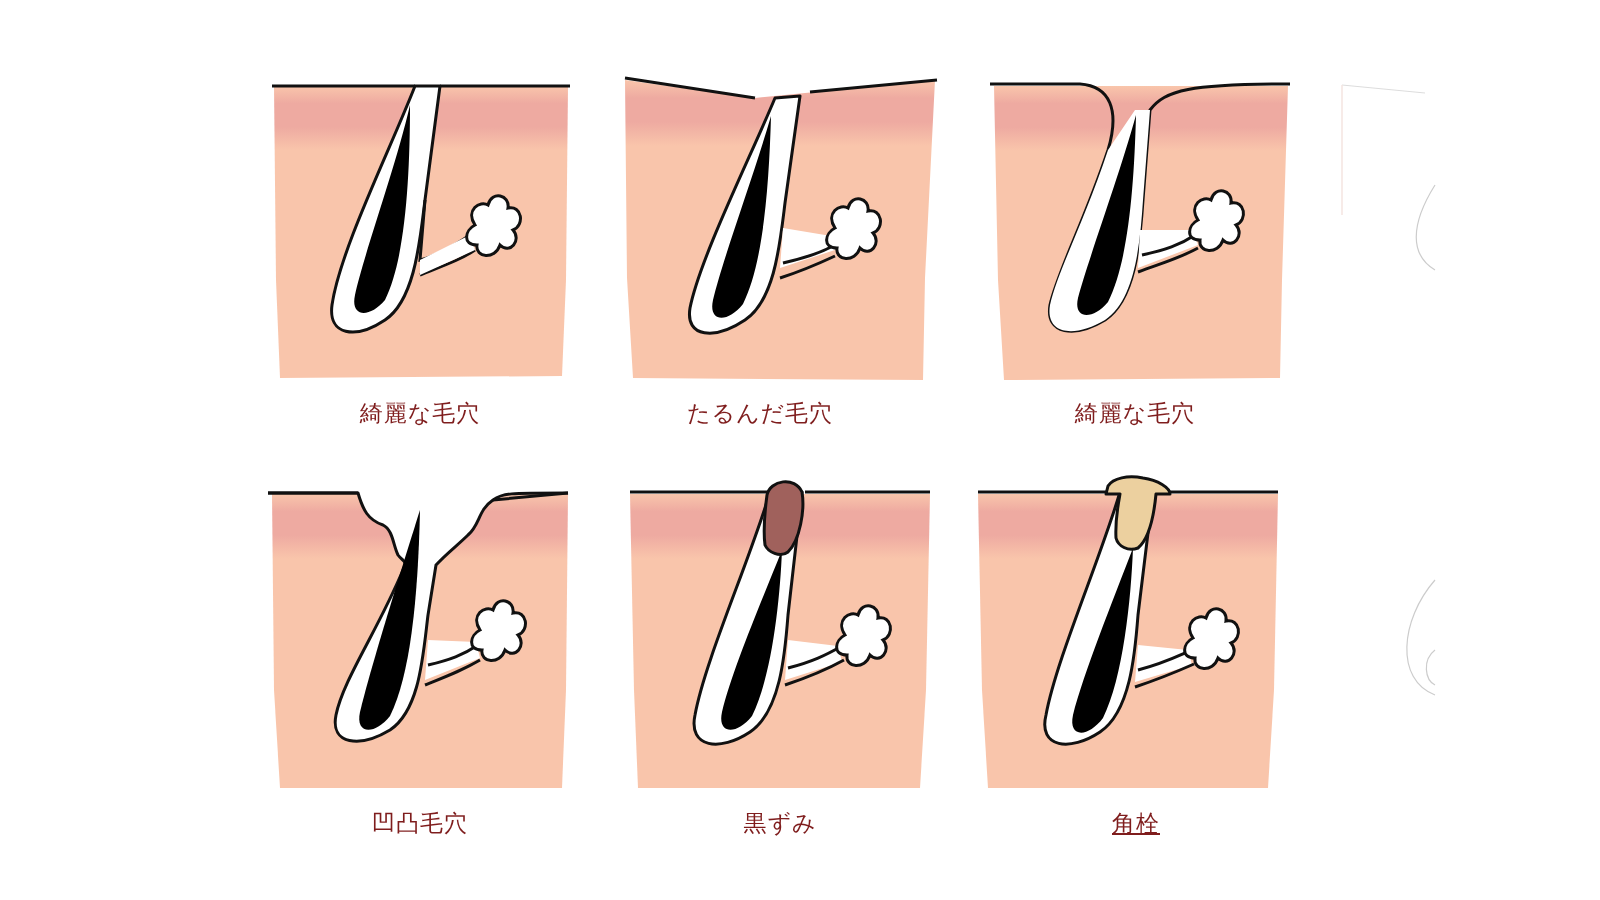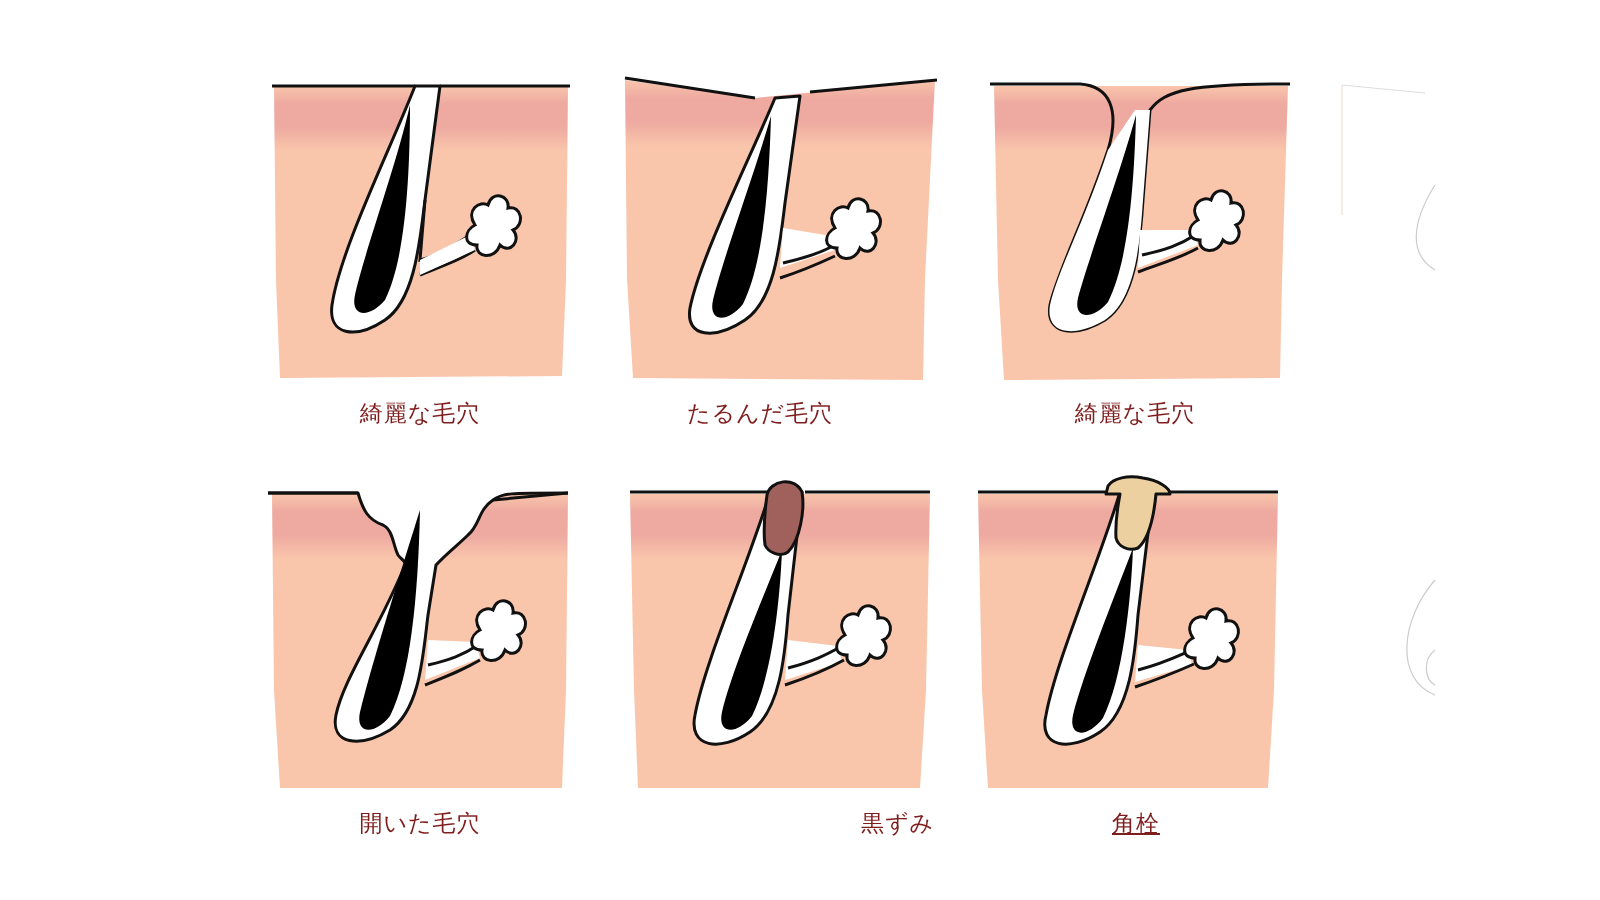--- a/index.html
+++ b/index.html
@@ -96,21 +96,21 @@
     <path d="M4 4 L300 4 L298 200 L294 298 L12 298 L6 200 Z" fill="url(#g4)"></path>
     <path d="M0 3 L90 3 C95 20 100 30 115 35 C125 40 125 55 130 65 C135 72 140 70 135 80 C110 140 75 190 68 225 C62 255 92 258 122 240 C152 220 155 165 160 125 L168 75 C180 62 190 55 200 45 C212 35 210 20 225 10 C235 3 240 3 300 3" fill="#fff" stroke="#111" stroke-width="3" stroke-linejoin="round"></path>
     <path d="M0 3 L90 3 M225 10 L300 3" stroke="#111" stroke-width="3"></path>
     <path d="M160 150 L157 190 L212 168 L208 152 Z" fill="#fff"></path>
     <path d="M160 175 C182 170 195 165 210 155" fill="none" stroke="#111" stroke-width="3"></path>
     <path d="M157 195 C182 185 195 180 212 170" fill="none" stroke="#111" stroke-width="3"></path>
     <path d="M152 20 C130 90 102 180 92 222 C87 245 107 245 122 226 C142 186 150 110 152 20 Z" fill="#000"></path>
     <path d="M212 140 C202 125 217 115 225 120 C229 105 247 110 245 123 C259 120 262 140 250 145 C259 155 247 170 237 160 C232 175 212 173 214 160 C199 160 202 145 212 140 Z" fill="#fff" stroke="#111" stroke-width="3"></path>
   </svg>
 </div>
-<div class="label" style="left:250px;top:808px;">開いた毛穴</div>
+<div class="label" style="left:250px;top:808px;">凹凸毛穴</div>
 
 <div class="panel" style="left:630px;top:490px;">
   <svg viewBox="0 0 300 300">
     <defs>
       <linearGradient id="g5" x1="0" y1="0" x2="0" y2="1">
         <stop offset="0" stop-color="#f9c5ab"></stop>
           <stop offset="0.06" stop-color="#eeaaa1"></stop>
         <stop offset="0.14" stop-color="#eeaaa1"></stop>
           <stop offset="0.22" stop-color="#f9c5ab"></stop>
         <stop offset="1" stop-color="#f9c5ab"></stop>
@@ -120,21 +120,21 @@
     <path d="M0 2 L140 2 M175 2 L300 2" stroke="#111" stroke-width="3"></path>
     <path d="M140 2 C120 70 75 170 65 225 C58 258 90 262 120 242 C150 222 155 165 158 125 L172 2 Z" fill="#fff" stroke="#111" stroke-width="3" stroke-linejoin="round"></path>
     <path d="M158 150 L155 190 L212 172 L208 156 Z" fill="#fff"></path>
     <path d="M158 178 C182 172 196 165 212 156" fill="none" stroke="#111" stroke-width="3"></path>
     <path d="M155 195 C182 186 196 180 214 170" fill="none" stroke="#111" stroke-width="3"></path>
     <path d="M152 60 C132 110 102 180 92 222 C87 245 107 245 122 226 C142 186 150 110 152 60 Z" fill="#000"></path>
     <path d="M137 5 C140 -10 165 -14 172 2 C175 20 170 50 158 62 C150 68 138 62 135 55 C133 40 135 20 137 5 Z" fill="#a0615c" stroke="#111" stroke-width="3"></path>
     <path d="M215 145 C205 130 220 120 228 125 C232 110 250 115 248 128 C262 125 265 145 253 150 C262 160 250 175 240 165 C235 180 215 178 217 165 C202 165 205 150 215 145 Z" fill="#fff" stroke="#111" stroke-width="3"></path>
   </svg>
 </div>
-<div class="label" style="left:594px;top:808px;text-align:right;">黒ずみ</div>
+<div class="label" style="left:610px;top:808px;">黒ずみ</div>
 
 <div class="panel" style="left:978px;top:490px;">
   <svg viewBox="0 0 300 300">
     <defs>
       <linearGradient id="g6" x1="0" y1="0" x2="0" y2="1">
         <stop offset="0" stop-color="#f9c5ab"></stop>
           <stop offset="0.06" stop-color="#eeaaa1"></stop>
         <stop offset="0.14" stop-color="#eeaaa1"></stop>
           <stop offset="0.22" stop-color="#f9c5ab"></stop>
         <stop offset="1" stop-color="#f9c5ab"></stop>

